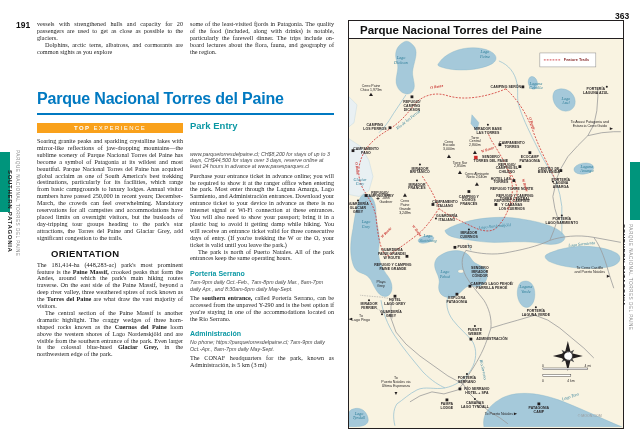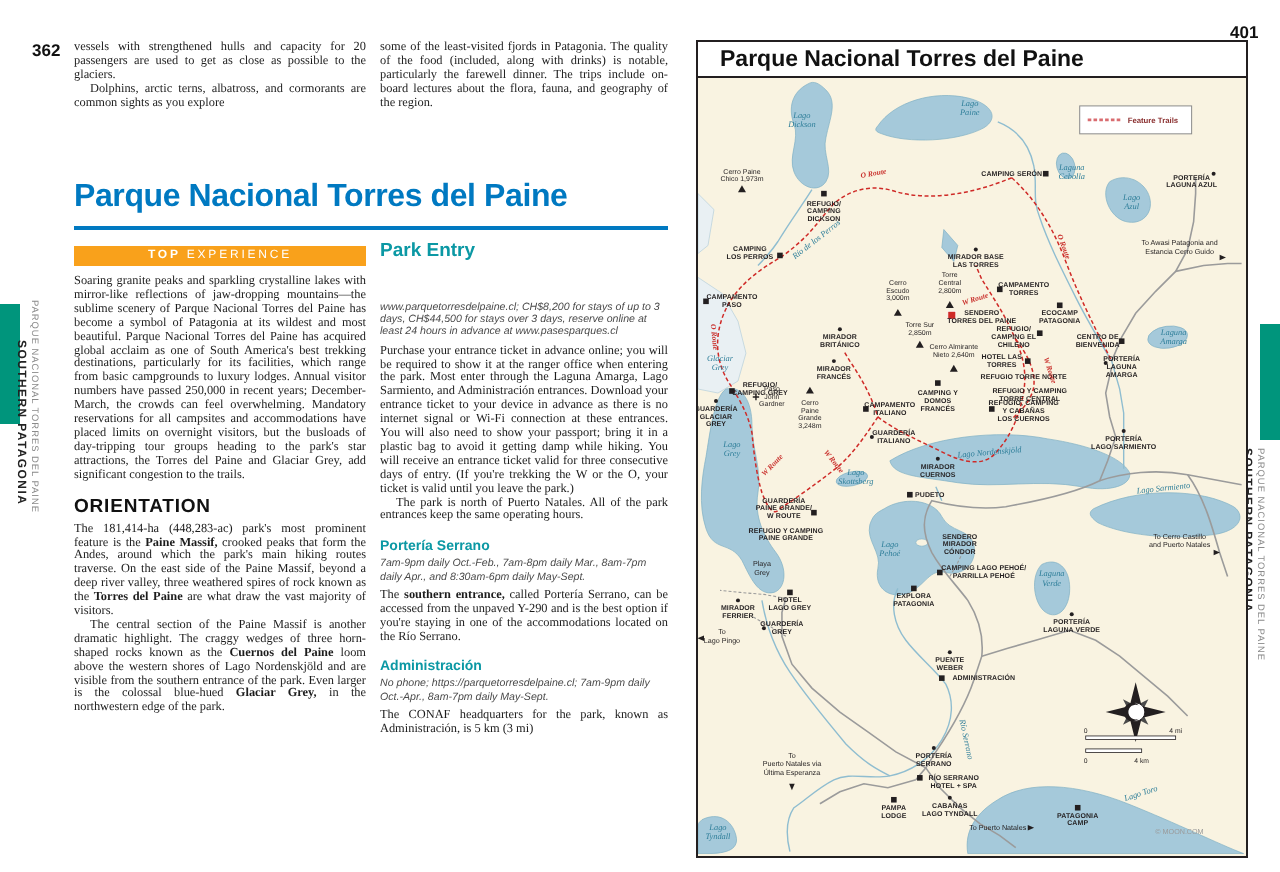--- a/index.html
+++ b/index.html
@@ -12,21 +12,21 @@
   .bodytext{font-size:6.2px;line-height:6.9px;color:#1c1c1c;text-align:justify;}
   .bodytext p{margin:0;}
   .bodytext p.ind{text-indent:8px;}
   .pn-title{font-family:"Liberation Sans",sans-serif;font-weight:bold;font-size:16px;
             letter-spacing:-0.2px;color:#0079c1;padding-bottom:5px;border-bottom:2.6px solid #0079c1;margin:0;}
   .badge{background:#f9a11b;height:10px;display:flex;align-items:center;justify-content:center;
          color:#fff;font-family:"Liberation Sans",sans-serif;font-size:6px;letter-spacing:1.4px;
          margin-bottom:5px;}
   .badge .w1{font-weight:bold;margin-right:3px;}
   .h-orient{font-family:"Liberation Sans",sans-serif;font-weight:bold;font-size:9.5px;
-            letter-spacing:.4px;color:#111;margin:6px 0 3px 0;}
+            letter-spacing:.4px;color:#111;margin:6px 0 3px 14px;}
   .h-teal{font-family:"Liberation Sans",sans-serif;font-weight:bold;font-size:9.5px;
           color:#0b98a4;margin:0 0 20px 0;}
   .h-teal-sm{font-family:"Liberation Sans",sans-serif;font-weight:bold;font-size:7px;
              color:#0b98a4;margin:8px 0 2px 0;}
   .details{font-family:"Liberation Sans",sans-serif;font-style:italic;font-size:5.3px;
            line-height:6.2px;color:#4a4a4a;margin:0 0 3px 0;text-align:left;}
   
   .tab{position:absolute;background:#00957c;}
   .vtext{position:absolute;writing-mode:vertical-rl;text-orientation:mixed;
          font-family:"Liberation Sans",sans-serif;white-space:nowrap;}
@@ -47,21 +47,21 @@
   .lr{font:italic bold 3.8px "Liberation Serif",serif;fill:#c9302c;}
   .lscale{font-family:"Liberation Sans",sans-serif;font-size:3.4px;fill:#231f20;}
   .llegend{font-family:"Liberation Sans",sans-serif;font-weight:bold;font-size:3.9px;fill:#8a2f2f;}
   .lcopy{font-family:"Liberation Sans",sans-serif;font-size:3.6px;fill:#9a9a9a;}
 </style>
 </head>
 <body>
 
 <div class="spread">
 
-  <div class="pagenum" style="left:16px;top:20px;">362</div>
+  <div class="pagenum" style="left:16px;top:20px;">191</div>
 
   <div class="tab" style="left:0;top:152px;width:10px;height:60px;"></div>
   <div class="vtext vchapter" style="left:7px;top:170px;">SOUTHERN PATAGONIA</div>
   <div class="vtext vsection" style="left:15px;top:150px;">PARQUE NACIONAL TORRES DEL PAINE</div>
 
   <div class="col bodytext" style="left:37px;top:21px;width:146px;">
     <p>vessels with strengthened hulls and capacity for 20 passengers are used to get as close as possible to the glaciers.</p>
     <p class="ind">Dolphins, arctic terns, albatross, and cormorants are common sights as you explore</p>
   </div>
   <div class="col bodytext" style="left:190px;top:21px;width:144px;">
@@ -99,21 +99,21 @@
     <div class="bodytext">
       <p><span>The </span><b>southern entrance,</b><span> called Portería Serrano, can be accessed from the unpaved Y-290 and is the best option if you're staying in one of the accommodations located on the Río Serrano.</span></p>
     </div>
     <div class="h-teal-sm">Administración</div>
     <p class="details">No phone; https://parquetorresdelpaine.cl; 7am-9pm daily Oct.-Apr., 8am-7pm daily May-Sept.</p>
     <div class="bodytext">
       <p>The CONAF headquarters for the park, known as Administración, is 5 km (3 mi)</p>
     </div>
   </div>
 
-  <div class="pagenum" style="left:615px;top:11px;">401</div>
+  <div class="pagenum" style="left:615px;top:11px;">363</div>
 
   <div class="tab" style="left:630px;top:162px;width:10px;height:58px;"></div>
   <div class="vtext vchapter" style="left:620px;top:224px;">SOUTHERN PATAGONIA</div>
   <div class="vtext vsection" style="left:628px;top:224px;">PARQUE NACIONAL TORRES DEL PAINE</div>
 
   <div class="map-frame">
     <div class="map-title-bar">
       <span class="map-title">Parque Nacional Torres del Paine</span>
     </div>
     <svg class="map-svg" viewBox="0 0 273 389" preserveAspectRatio="none">

